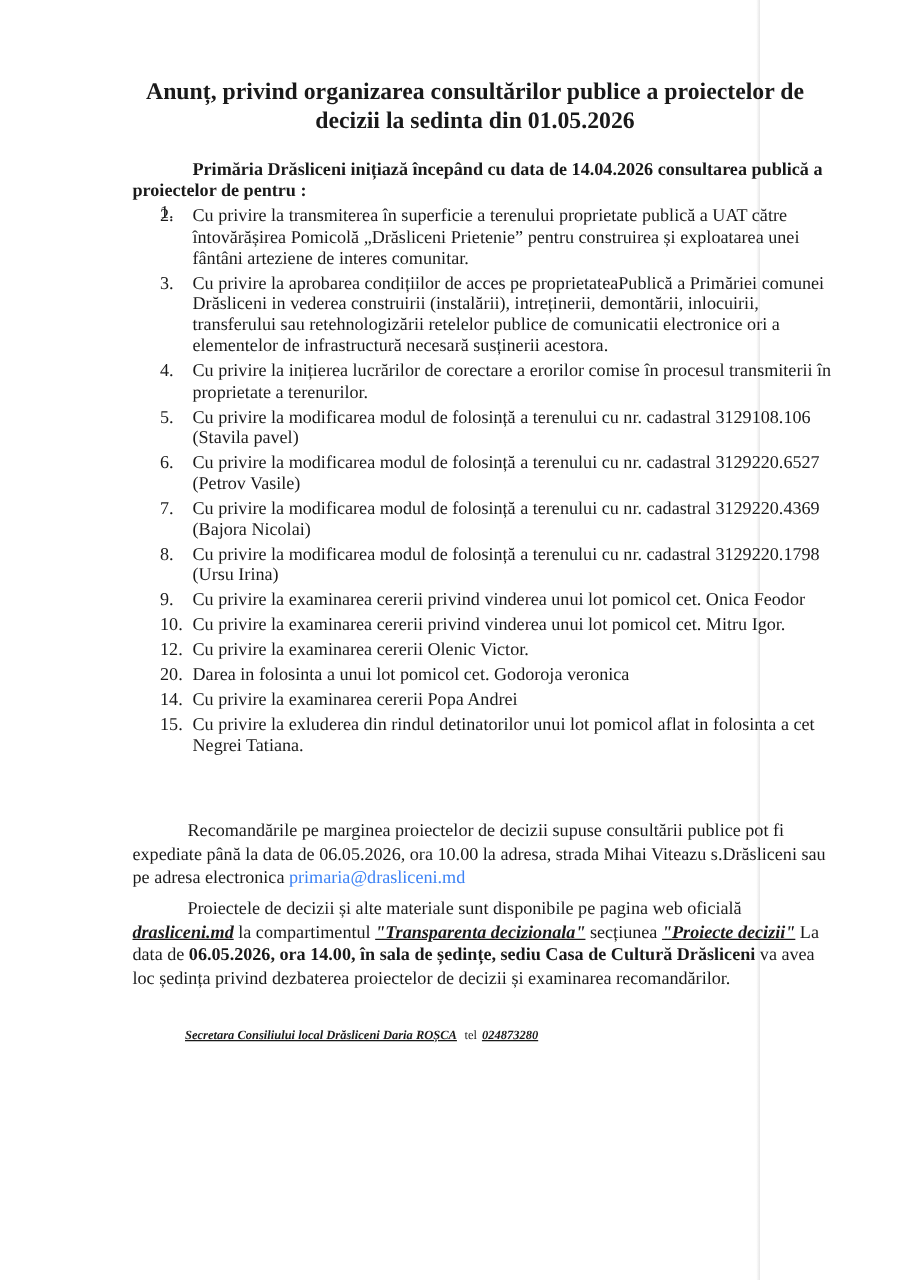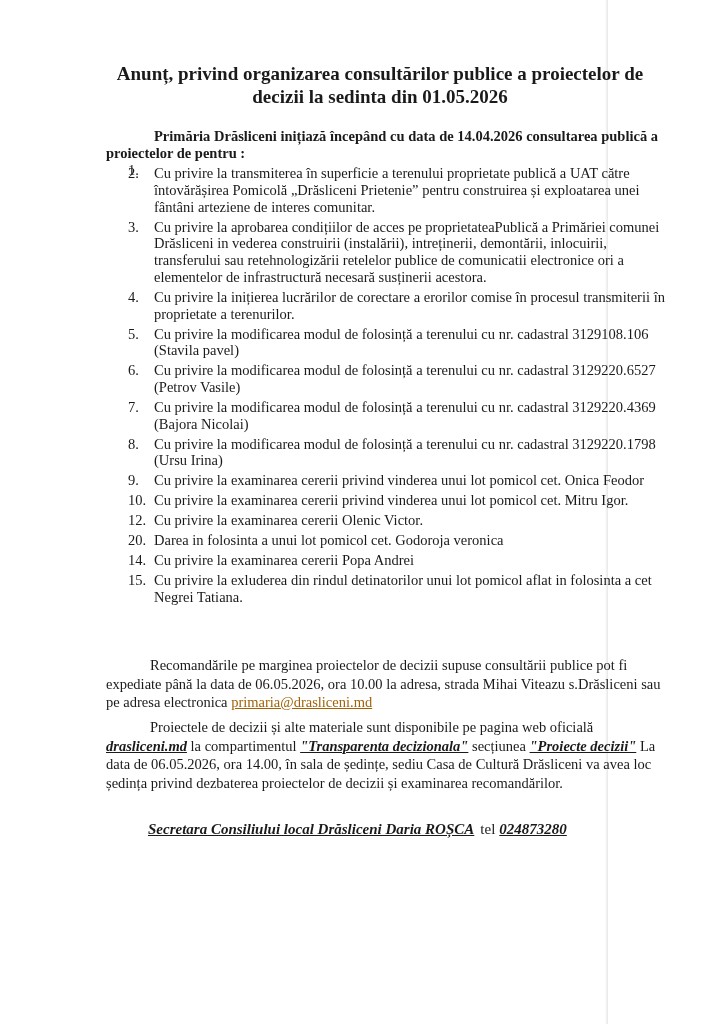--- a/index.html
+++ b/index.html
@@ -78,31 +78,30 @@
       left: 106px;
       width: 560px;
       font-size: 14.5px;
       line-height: 18.5px;
       margin: 0;
     }
     .para .first { padding-left: 44px; }
     .p1 { top: 656px; }
     .p2 { top: 718px; }
     .email {
-      text-decoration: underline;
-      color: #a16207;
+      color: #3b82f6;
     }
     .bi { font-weight: bold; font-style: italic; text-decoration: underline; }
-    .b { font-weight: normal; }
+    .b { font-weight: bold; }
     .signature {
       position: absolute;
       left: 148px;
       top: 820px;
       width: 520px;
-      font-size: 15px;
+      font-size: 10px;
       line-height: 18px;
       margin: 0;
     }
     .signature .bi { font-weight: bold; font-style: italic; }
     .signature .tel { font-weight: normal; font-style: normal; margin: 0 4px 0 6px; }
   </style>
 </head>
 <body>
 
 <div class="page">

